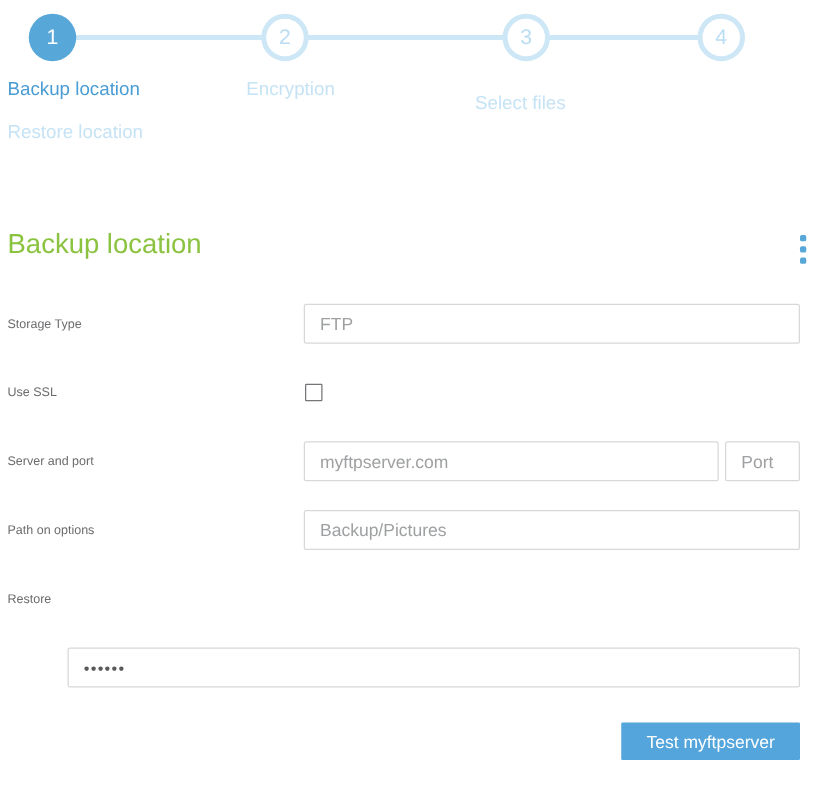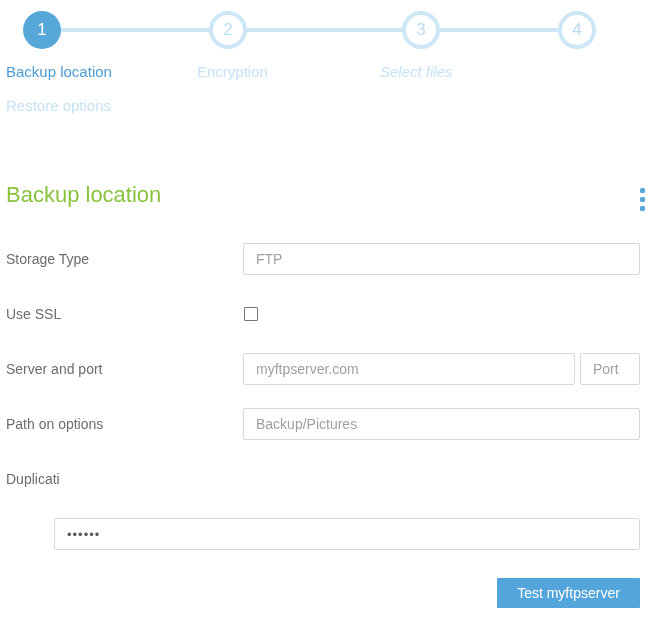--- a/index.html
+++ b/index.html
@@ -30,21 +30,21 @@
   .pos-3 { left: 402px; }
   .pos-4 { left: 558px; }
   .step-label {
     position: absolute; font-size: 15px; cursor: pointer;
     white-space: nowrap;
   }
   .step-label.active { color: #4a9cd4; }
   .step-label.inactive { color: #c5e3f5; text-align: right; }
   .slbl-1 { left: 6px;  top: 63px; }
   .slbl-2 { left: 197px; top: 63px; }
-  .slbl-3 { left: 380px; top: 63px; font-style: italic; }
+  .slbl-3 { left: 380px; top: 74px; }
   .slbl-4 { left: 6px;  top: 97px; }
 
   
   .section-header {
     position: relative;
     margin: 52px 17px 0 6px;
     height: 38px;
   }
   .section-title {
     font-size: 22px; font-weight: 400; color: #8bc340; line-height: 26px;
@@ -60,21 +60,21 @@
   }
 
   
   .form-area { margin: 23px 17px 0 6px; }
   .form-row {
     display: flex; align-items: center;
     height: 32px; margin-bottom: 23px;
   }
   .form-label {
     width: 189px; flex-shrink: 0;
-    font-size: 14px; color: #6b6c6e;
+    font-size: 10px; color: #6b6c6e;
   }
   .form-field { flex: 1; display: flex; gap: 5px; padding-left: 48px; }
   input.text-input {
     width: 100%; height: 32px;
     border: 1px solid #d8d8d8; border-radius: 2px;
     background: #ffffff;
     padding: 0 12px;
     font-family: "Liberation Sans", sans-serif;
     font-size: 14px; color: #9ea0a2;
     outline: none;
@@ -118,21 +118,21 @@
   <div class="step-circle inactive pos-3">
     <span>3</span>
   </div>
   <div class="step-circle inactive pos-4">
     <span>4</span>
   </div>
 
   <div class="step-label active slbl-1">Backup location</div>
   <div class="step-label inactive slbl-2">Encryption</div>
   <div class="step-label inactive slbl-3">Select files</div>
-  <div class="step-label inactive slbl-4">Restore options</div>
+  <div class="step-label inactive slbl-4">Restore location</div>
 </div>
 
 <div class="section-header">
   <h1 class="section-title">Backup location</h1>
   <div class="kebab-menu">
     <span class="dot"></span>
     <span class="dot"></span>
     <span class="dot"></span>
   </div>
 </div>
@@ -162,21 +162,21 @@
   </div>
 
   <div class="form-row">
     <div class="form-label">Path on options</div>
     <div class="form-field">
       <input class="text-input" type="text" value="Backup/Pictures" style="">
     </div>
   </div>
 
   <div class="form-row">
-    <div class="form-label">Duplicati</div>
+    <div class="form-label">Restore</div>
   </div>
 
   <div class="form-row">
     <div class="form-field">
       <input class="text-input password-input" type="text" value="••••••" style="">
     </div>
   </div>
 
 </div>
 

